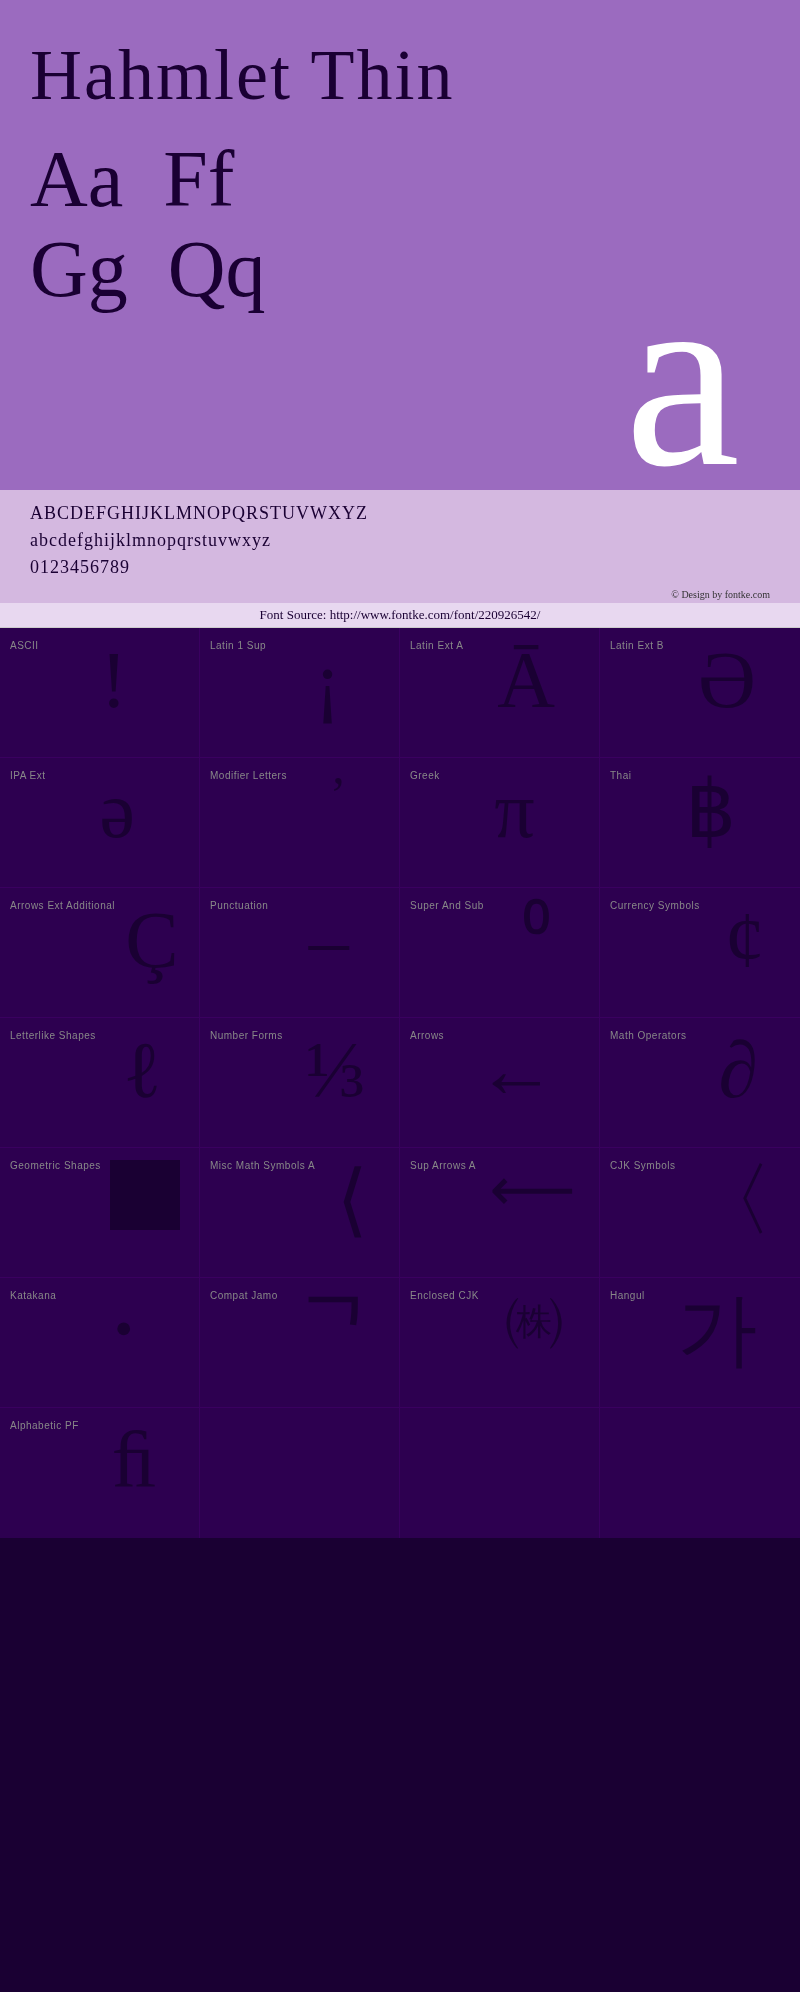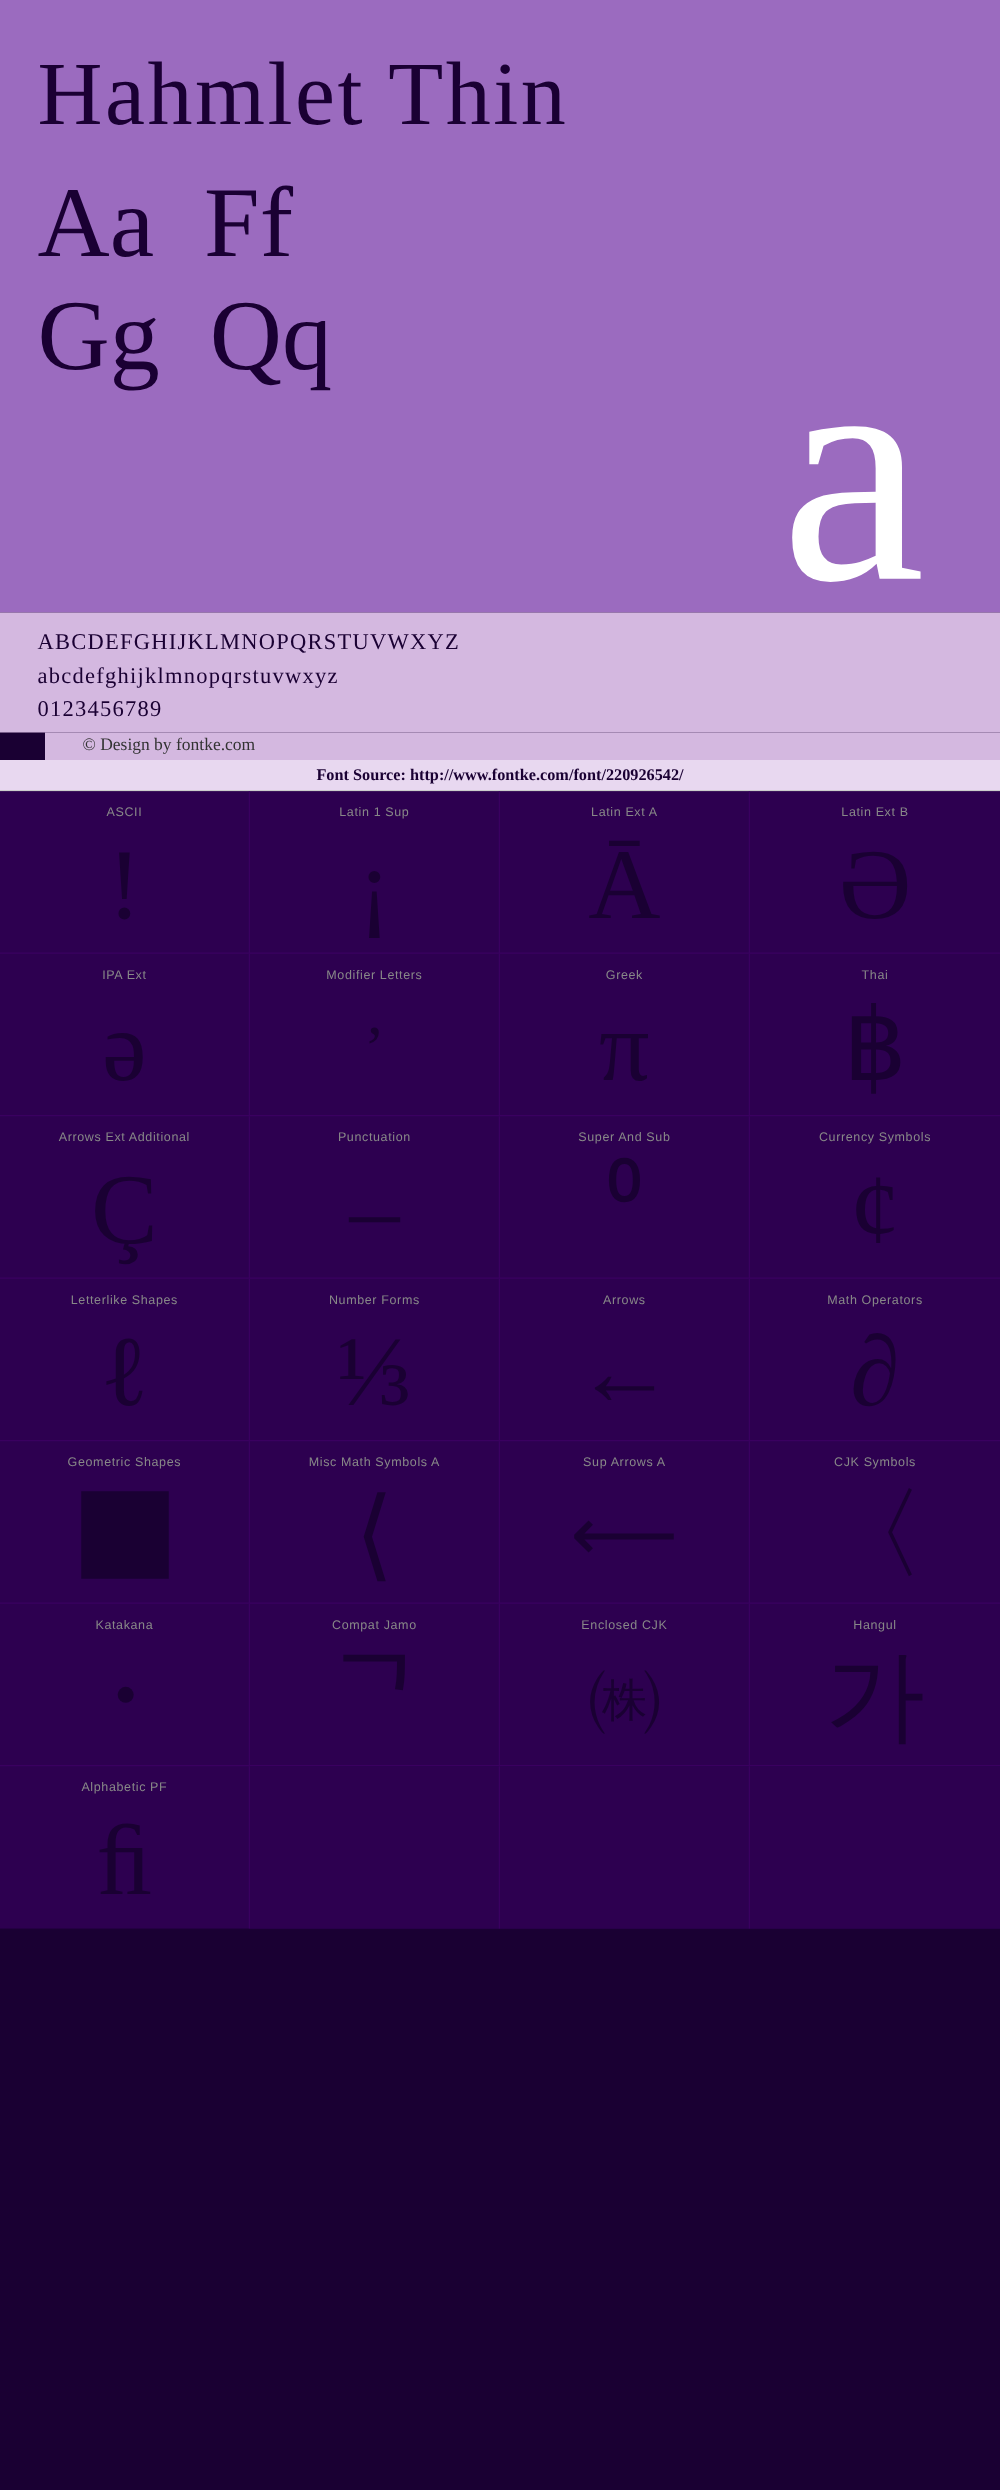--- a/index.html
+++ b/index.html
@@ -58,53 +58,52 @@
 
     .alphabet-line {
       font-family: Georgia, serif;
       font-size: 18px;
       color: #1a0033;
       letter-spacing: 1px;
       line-height: 1.5;
     }
 
     .credit-line {
-      font-size: 14px;
+      text-align: right;
+      font-size: 10px;
       color: #333;
       padding: 3px 30px;
       background: #d4b8e0;
-      margin-left: 36px;
     }
 
     .source-line {
       background: #e8d8f0;
       text-align: center;
       font-size: 13px;
       color: #1a0033;
       padding: 4px;
       border-bottom: 1px solid #ccc;
-      font-weight: bold;
     }
 
     
     .glyph-grid {
       background: #2d0050;
       display: grid;
       grid-template-columns: repeat(4, 1fr);
     }
 
     .glyph-cell {
       padding: 12px 10px 10px 10px;
       text-align: center;
       border-right: 1px solid #3a0060;
       border-bottom: 1px solid #3a0060;
       min-height: 130px;
       display: flex;
-      flex-direction: column;
-      align-items: center;
+      flex-direction: row;
+      align-items: flex-start;
       justify-content: flex-start;
     }
 
     .glyph-cell:nth-child(4n) {
       border-right: none;
     }
 
     .glyph-label {
       font-family: Arial, sans-serif;
       font-size: 10px;

